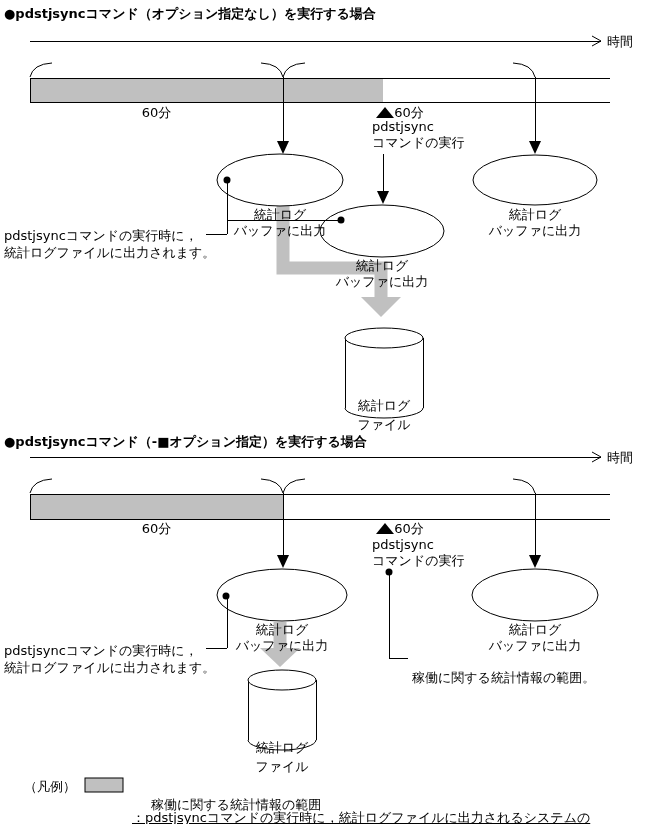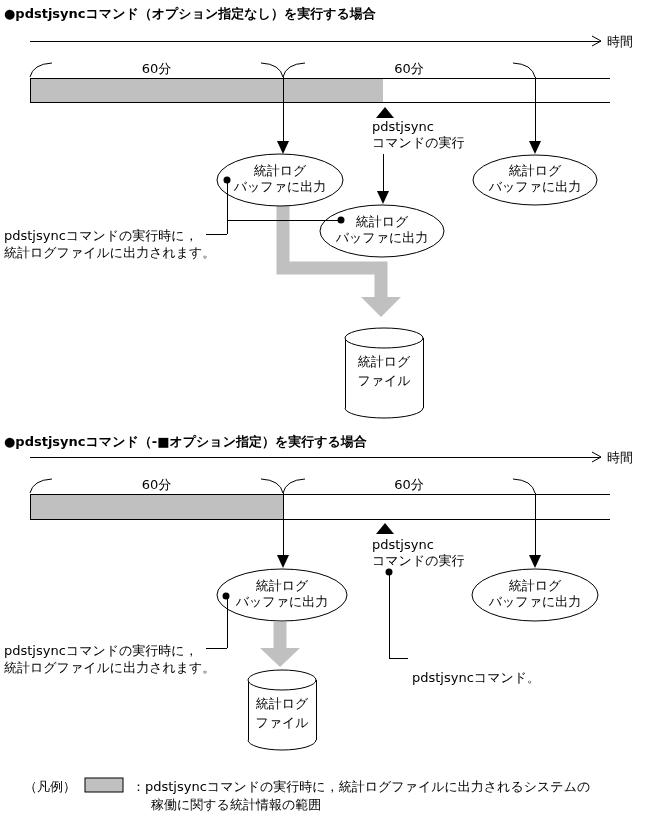--- a/index.html
+++ b/index.html
@@ -1,19 +1,19 @@
 <!DOCTYPE html>
 <html><head>
 <meta charset="utf-8">
 <style>
   html,body{margin:0;padding:0;background:#fff;}
   .page{position:relative;width:663px;height:824px;background:#fff;overflow:hidden;
         font-family:"DejaVu Sans","Liberation Sans",sans-serif;font-size:13px;color:#000;}
   .abs{position:absolute;white-space:nowrap;line-height:15px;}
-  .ctr{text-align:center;}
+  .ctr{text-align:center;margin-top:44px;}
   .b{font-weight:bold;}
   svg{position:absolute;left:0;top:0;}
   .ln{stroke:#000;stroke-width:1;shape-rendering:crispEdges;}
   .cv{stroke:#000;stroke-width:1;fill:none;}
   .el{stroke:#000;stroke-width:1;fill:#fff;}
 </style>
 </head>
 <body>
 
 <div class="page">
@@ -136,23 +136,23 @@
   <div class="abs ctr" style="left:216px;top:578px;width:132px;line-height:16px;">
     <div>統計ログ</div>
     <div>バッファに出力</div>
   </div>
   <div class="abs ctr" style="left:469px;top:578px;width:132px;line-height:16px;">
     <div>統計ログ</div>
     <div>バッファに出力</div>
   </div>
   <div class="abs" style="left:4px;top:643px;">pdstjsyncコマンドの実行時に，</div>
   <div class="abs" style="left:4px;top:660px;">統計ログファイルに出力されます。</div>
-  <div class="abs" style="left:412px;top:670px;">pdstjsyncコマンド。</div>
+  <div class="abs" style="left:412px;top:670px;">稼働に関する統計情報の範囲。</div>
   <div class="abs ctr" style="left:248px;top:694px;width:68px;line-height:19px;">
     <div>統計ログ</div>
     <div>ファイル</div>
   </div>
 
   <div class="abs" style="left:24px;top:779px;">（凡例）</div>
-  <div class="abs" style="left:132px;top:779px;">：pdstjsyncコマンドの実行時に，統計ログファイルに出力されるシステムの</div>
+  <div class="abs" style="left:132px;top:810px;text-decoration:underline;">：pdstjsyncコマンドの実行時に，統計ログファイルに出力されるシステムの</div>
   <div class="abs" style="left:151px;top:797px;">稼働に関する統計情報の範囲</div>
 
 </div>
 
 </body></html>

